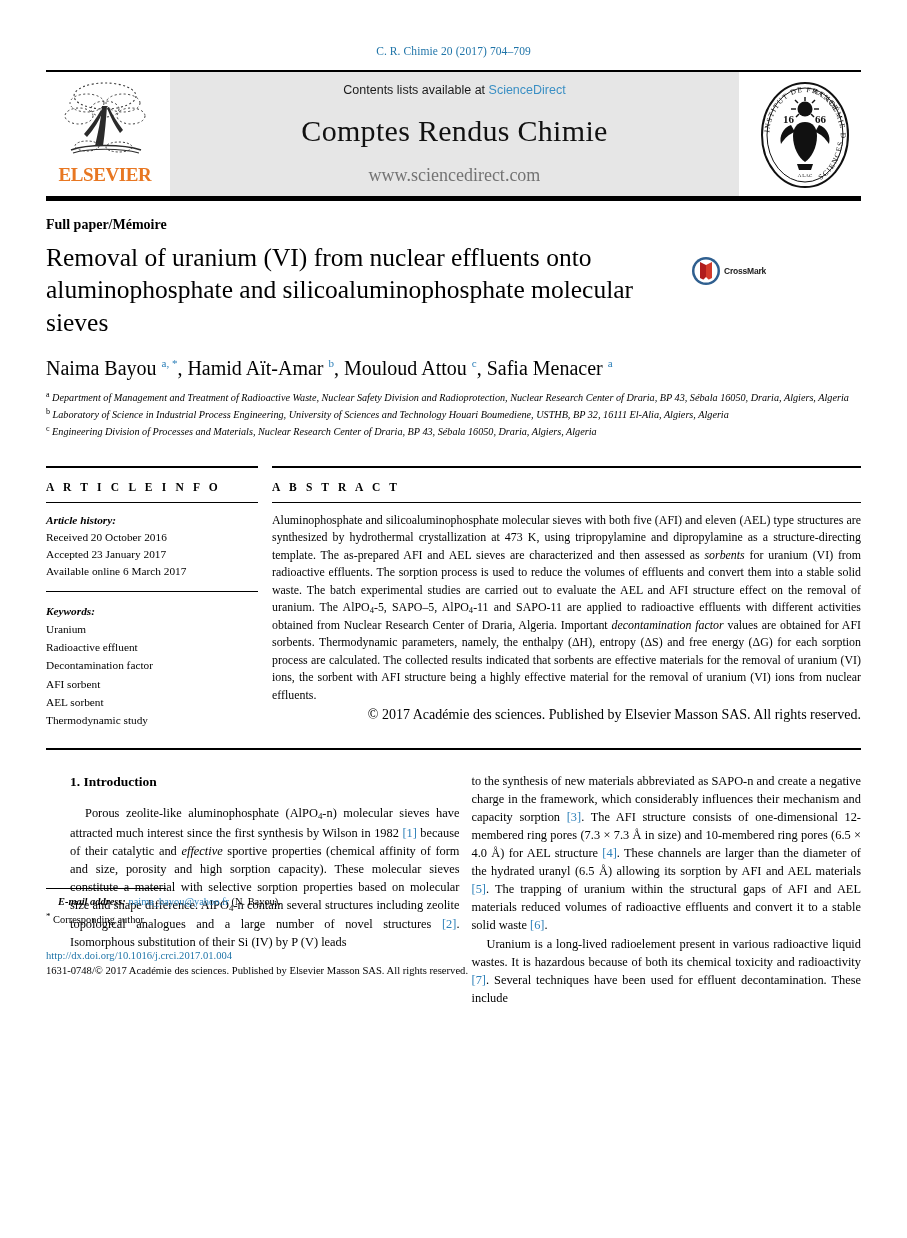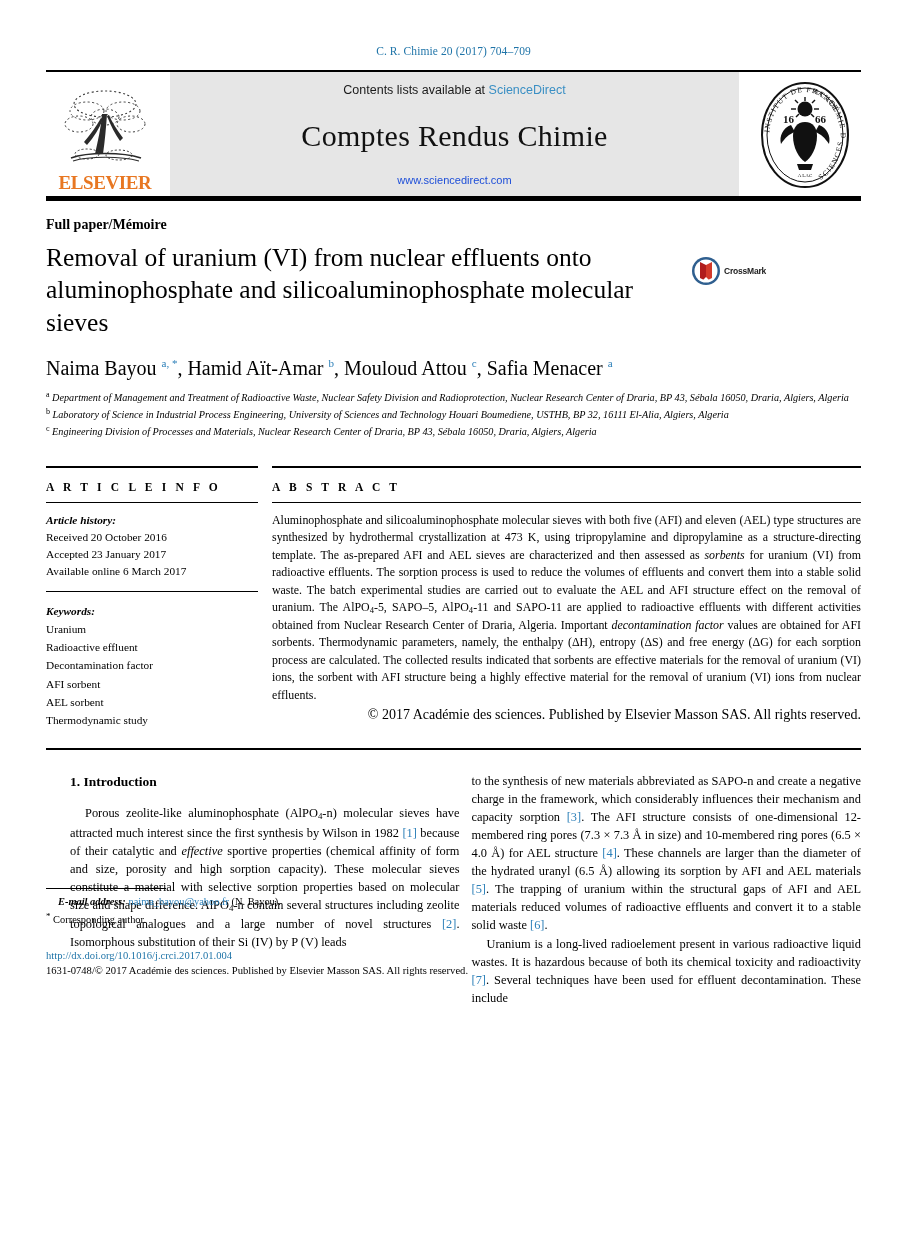--- a/index.html
+++ b/index.html
@@ -43,21 +43,21 @@
     align-items: stretch;
     height: 124px;
   }
   .logo-elsevier {
     width: 118px;
     flex: 0 0 118px;
     display: flex;
     flex-direction: column;
     align-items: center;
     justify-content: flex-end;
-    padding-bottom: 4px;
+    padding-bottom: 12px;
     box-sizing: border-box;
   }
   .tree-svg { display:block; }
   .elsevier-word {
     font-family: "Liberation Serif", serif;
     font-size: 19px;
     font-weight: bold;
     color: #E87722;
     letter-spacing: -0.4px;
     line-height: 1;
@@ -82,23 +82,23 @@
   .contents-line .sd {
     color: #3a8fc4;
   }
   .journal-title {
     font-family: "Liberation Serif", serif;
     font-size: 30px;
     letter-spacing: .3px;
     color: #111;
   }
   .journal-url {
-    font-family: Liberation Sans, sans-serif;
-    font-size: 11px;
-    color: #1d4ed8;
+    font-family: Liberation Serif, serif;
+    font-size: 18px;
+    color: #737373;
   }
   .logo-seal {
     width: 112px;
     flex: 0 0 112px;
     display: flex;
     align-items: center;
     justify-content: center;
   }
   .masthead-rule-bottom {
     border-top: 5px solid #000;

